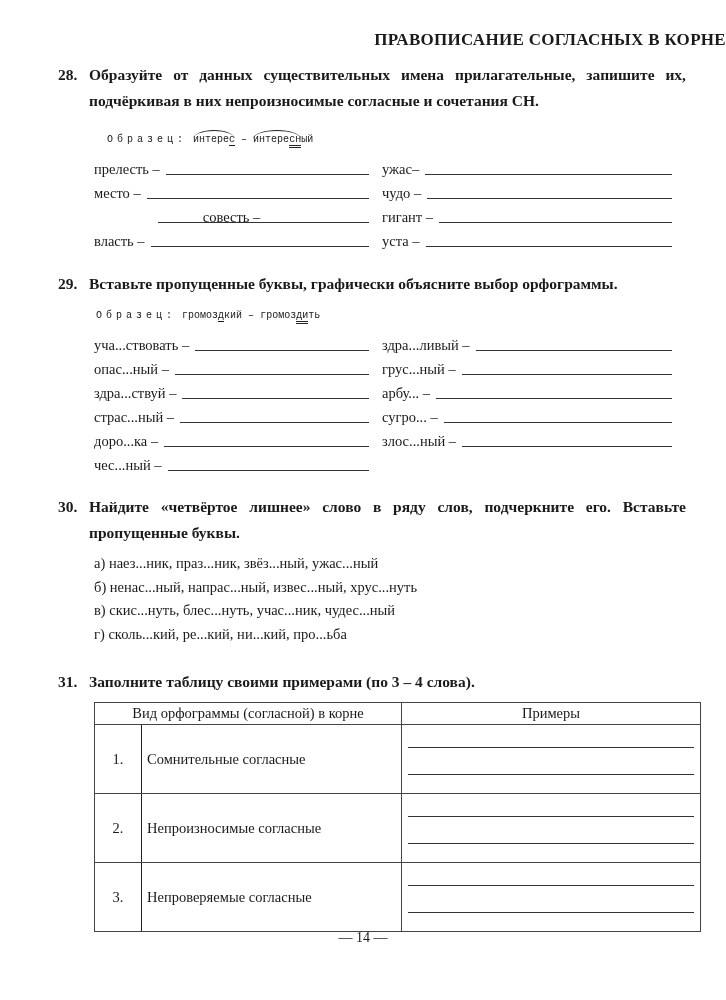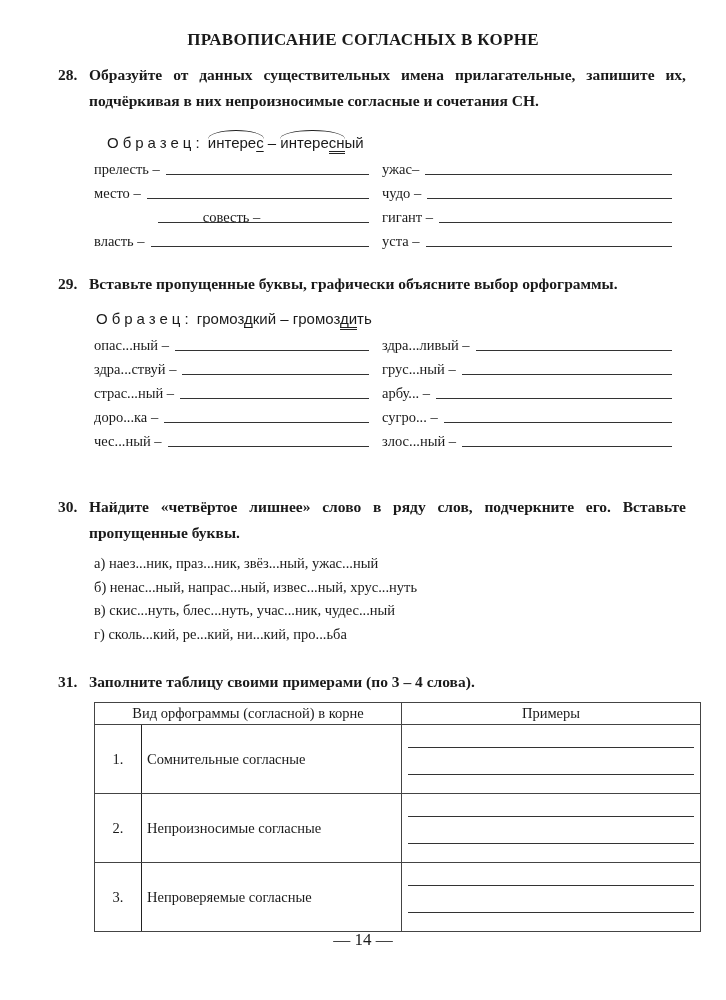--- a/index.html
+++ b/index.html
@@ -2,55 +2,55 @@
 <html><head>
   <meta charset="utf-8">
   <style>
     html, body { margin: 0; padding: 0; }
     body {
       width: 726px; height: 1000px; background: #ffffff; position: relative; overflow: hidden;
       font-family: "DejaVu Serif", "Liberation Serif", serif; color: #1a1a1a;
     }
     .abs { position: absolute; }
     .title {
-      top: 30px; left: 0; width: 726px; text-align: center;
+      top: 30px; left: 0; width: 726px; text-align: right;
       font-weight: bold; font-size: 17px; letter-spacing: 0.3px;
       font-family: "Liberation Serif", "DejaVu Serif", serif;
     }
     .task {
       font-family: "Liberation Serif", "DejaVu Serif", serif;
       font-weight: bold; font-size: 15.5px; line-height: 26px;
     }
     .task .num { position: absolute; left: 0; }
     .task .txt { display: block; margin-left: 31px; text-align: justify; }
     .row { font-size: 14.5px; line-height: 24px; font-family: "Liberation Serif", "DejaVu Serif", serif; height: 24px; }
     .row .w { white-space: nowrap; }
     .blank { position: absolute; border-bottom: 1px solid #333; height: 17px; }
-    .sample { font-size: 15px; font-family: Liberation Sans, sans-serif; white-space: nowrap; }
+    .sample { font-size: 10px; font-family: Liberation Mono, monospace; white-space: nowrap; }
     .spaced { letter-spacing: 4px; }
     .arc { position: relative; display: inline-block; }
     .arc::before {
       content: ""; position: absolute; left: 0; right: 0; top: -4px; height: 8px;
       border-top: 1.3px solid #222; border-radius: 50% 50% 0 0 / 100% 100% 0 0;
     }
     .u1 { text-decoration: underline; text-decoration-thickness: 1px; text-underline-offset: 3px; }
     .u2 { border-bottom: 3px double #222; padding-bottom: 0px; }
     .list-item { font-size: 14.5px; line-height: 23.5px; font-family: "Liberation Serif", "DejaVu Serif", serif; white-space: nowrap; }
     table.tbl {
       position: absolute; left: 94px; top: 702px; width: 607px; border-collapse: collapse;
       font-family: "Liberation Serif", "DejaVu Serif", serif; font-size: 14.5px;
     }
     table.tbl td, table.tbl th { border: 1px solid #444; padding: 0; }
     table.tbl th { font-weight: normal; height: 21px; }
     table.tbl td.n { width: 46px; text-align: center; border-right: 1.5px solid #222; }
     table.tbl td.t { width: 254px; padding-left: 5px; }
     table.tbl td.ex { position: relative; }
     table.tbl tr.body-row td { height: 68px; }
     .exline { position: absolute; left: 6px; right: 6px; border-bottom: 1px solid #333; }
-    .pagenum { top: 930px; left: 0; width: 726px; text-align: center; font-size: 17px; font-family: "Liberation Serif", "DejaVu Serif", serif; }
+    .pagenum { top: 930px; left: 0; width: 726px; text-align: center; font-size: 14px; font-family: "Liberation Serif", "DejaVu Serif", serif; }
   </style>
 </head>
 <body>
 
 <div class="abs title">ПРАВОПИСАНИЕ СОГЛАСНЫХ В КОРНЕ</div>
 
 <div class="abs task" style="left:58px; top:62px; width:628px;">
   <span class="num">28.</span>
   <span class="txt">Образуйте от данных существительных имена прилагательные, запишите их, подчёркивая в них непроизносимые согласные и сочетания СН.</span>
 </div>
@@ -81,20 +81,21 @@
 </div>
 
 <div class="abs sample" style="left:96px; top:310px;">
   <span class="spaced">Образец:</span>
   <span>громоз</span><span class="u1">д</span><span>кий</span>
   <span>–</span>
   <span>громоз</span><span class="u2">ди</span><span>ть</span>
 </div>
 
 <div id="t29-left" class="abs" style="left:94px; top:333px; width:275px;">
+    <div class="row" style="position: relative;"><span class="w">уча...ствовать –</span><span class="blank" style="left: 101px; width: 174px; top: 0px;"></span></div>
     <div class="row" style="position: relative;"><span class="w">опас...ный –</span><span class="blank" style="left: 81px; width: 194px; top: 0px;"></span></div>
     <div class="row" style="position: relative;"><span class="w">здра...ствуй –</span><span class="blank" style="left: 88px; width: 187px; top: 0px;"></span></div>
     <div class="row" style="position: relative;"><span class="w">страс...ный –</span><span class="blank" style="left: 86px; width: 189px; top: 0px;"></span></div>
     <div class="row" style="position: relative;"><span class="w">доро...ка –</span><span class="blank" style="left: 70px; width: 205px; top: 0px;"></span></div>
     <div class="row" style="position: relative;"><span class="w">чес...ный –</span><span class="blank" style="left: 74px; width: 201px; top: 0px;"></span></div>
   </div>
 <div id="t29-right" class="abs" style="left:382px; top:333px; width:290px;">
     <div class="row" style="position: relative;"><span class="w">здра...ливый –</span><span class="blank" style="left: 94px; width: 196px; top: 0px;"></span></div>
     <div class="row" style="position: relative;"><span class="w">грус...ный –</span><span class="blank" style="left: 80px; width: 210px; top: 0px;"></span></div>
     <div class="row" style="position: relative;"><span class="w">арбу... –</span><span class="blank" style="left: 54px; width: 236px; top: 0px;"></span></div>

